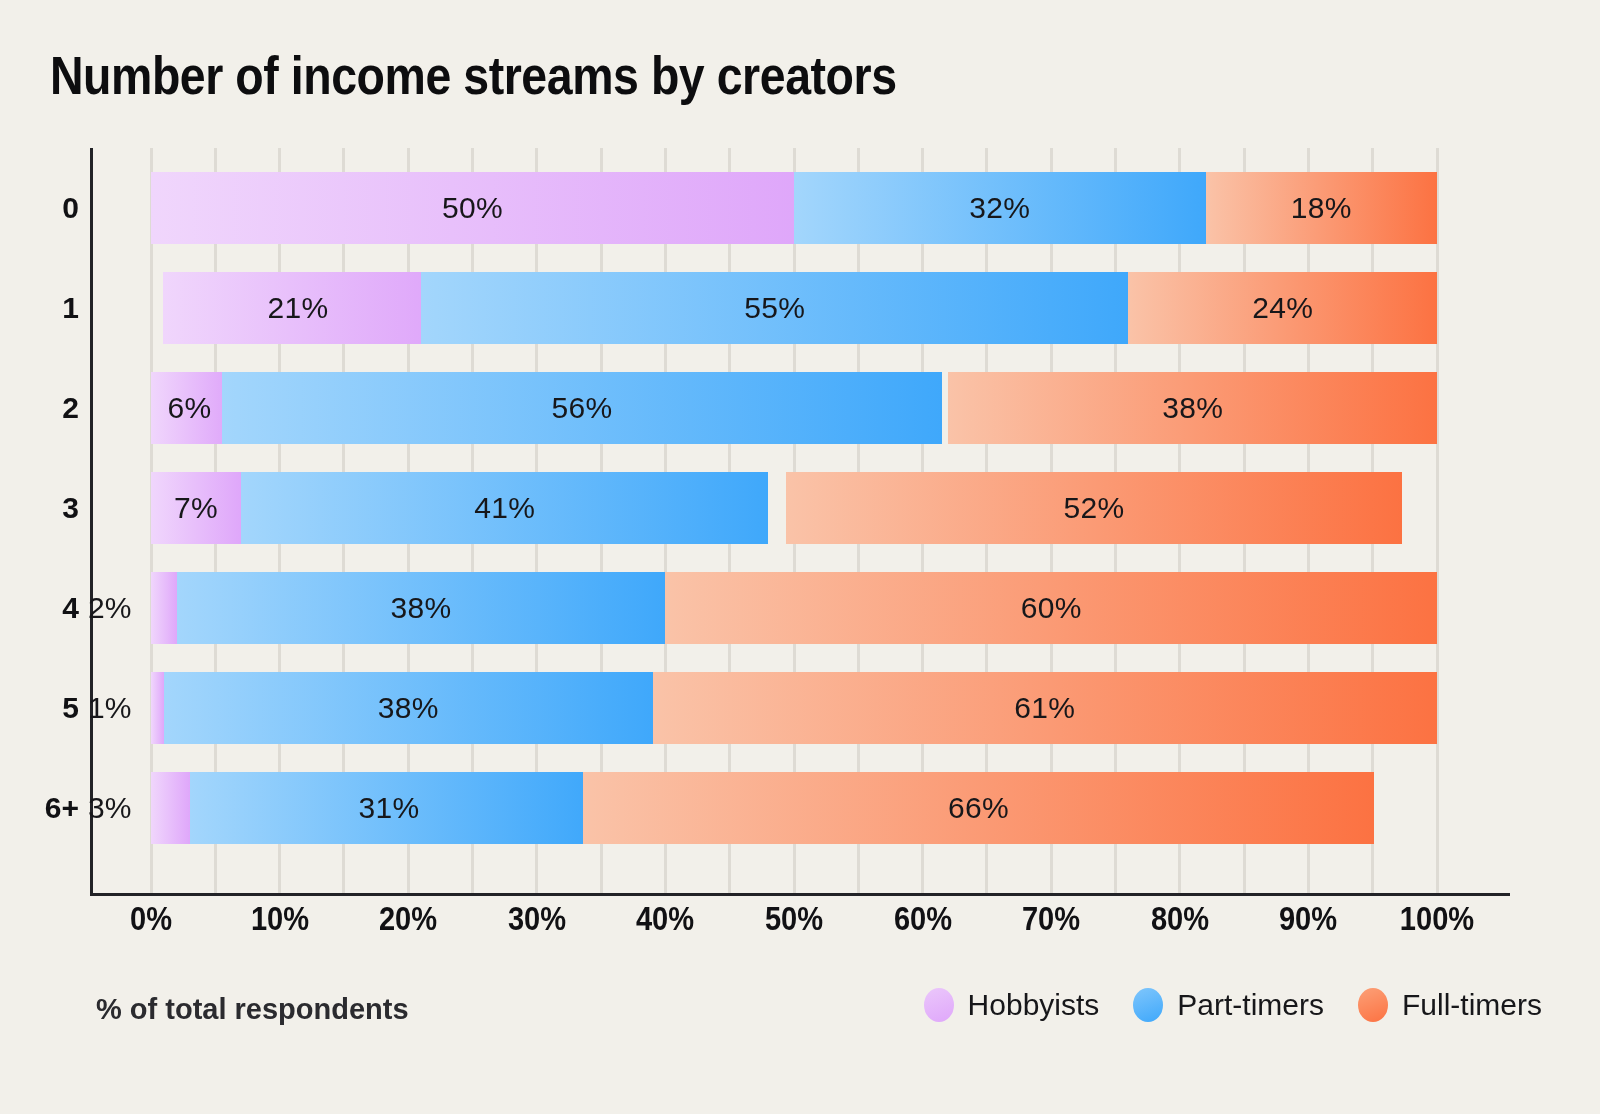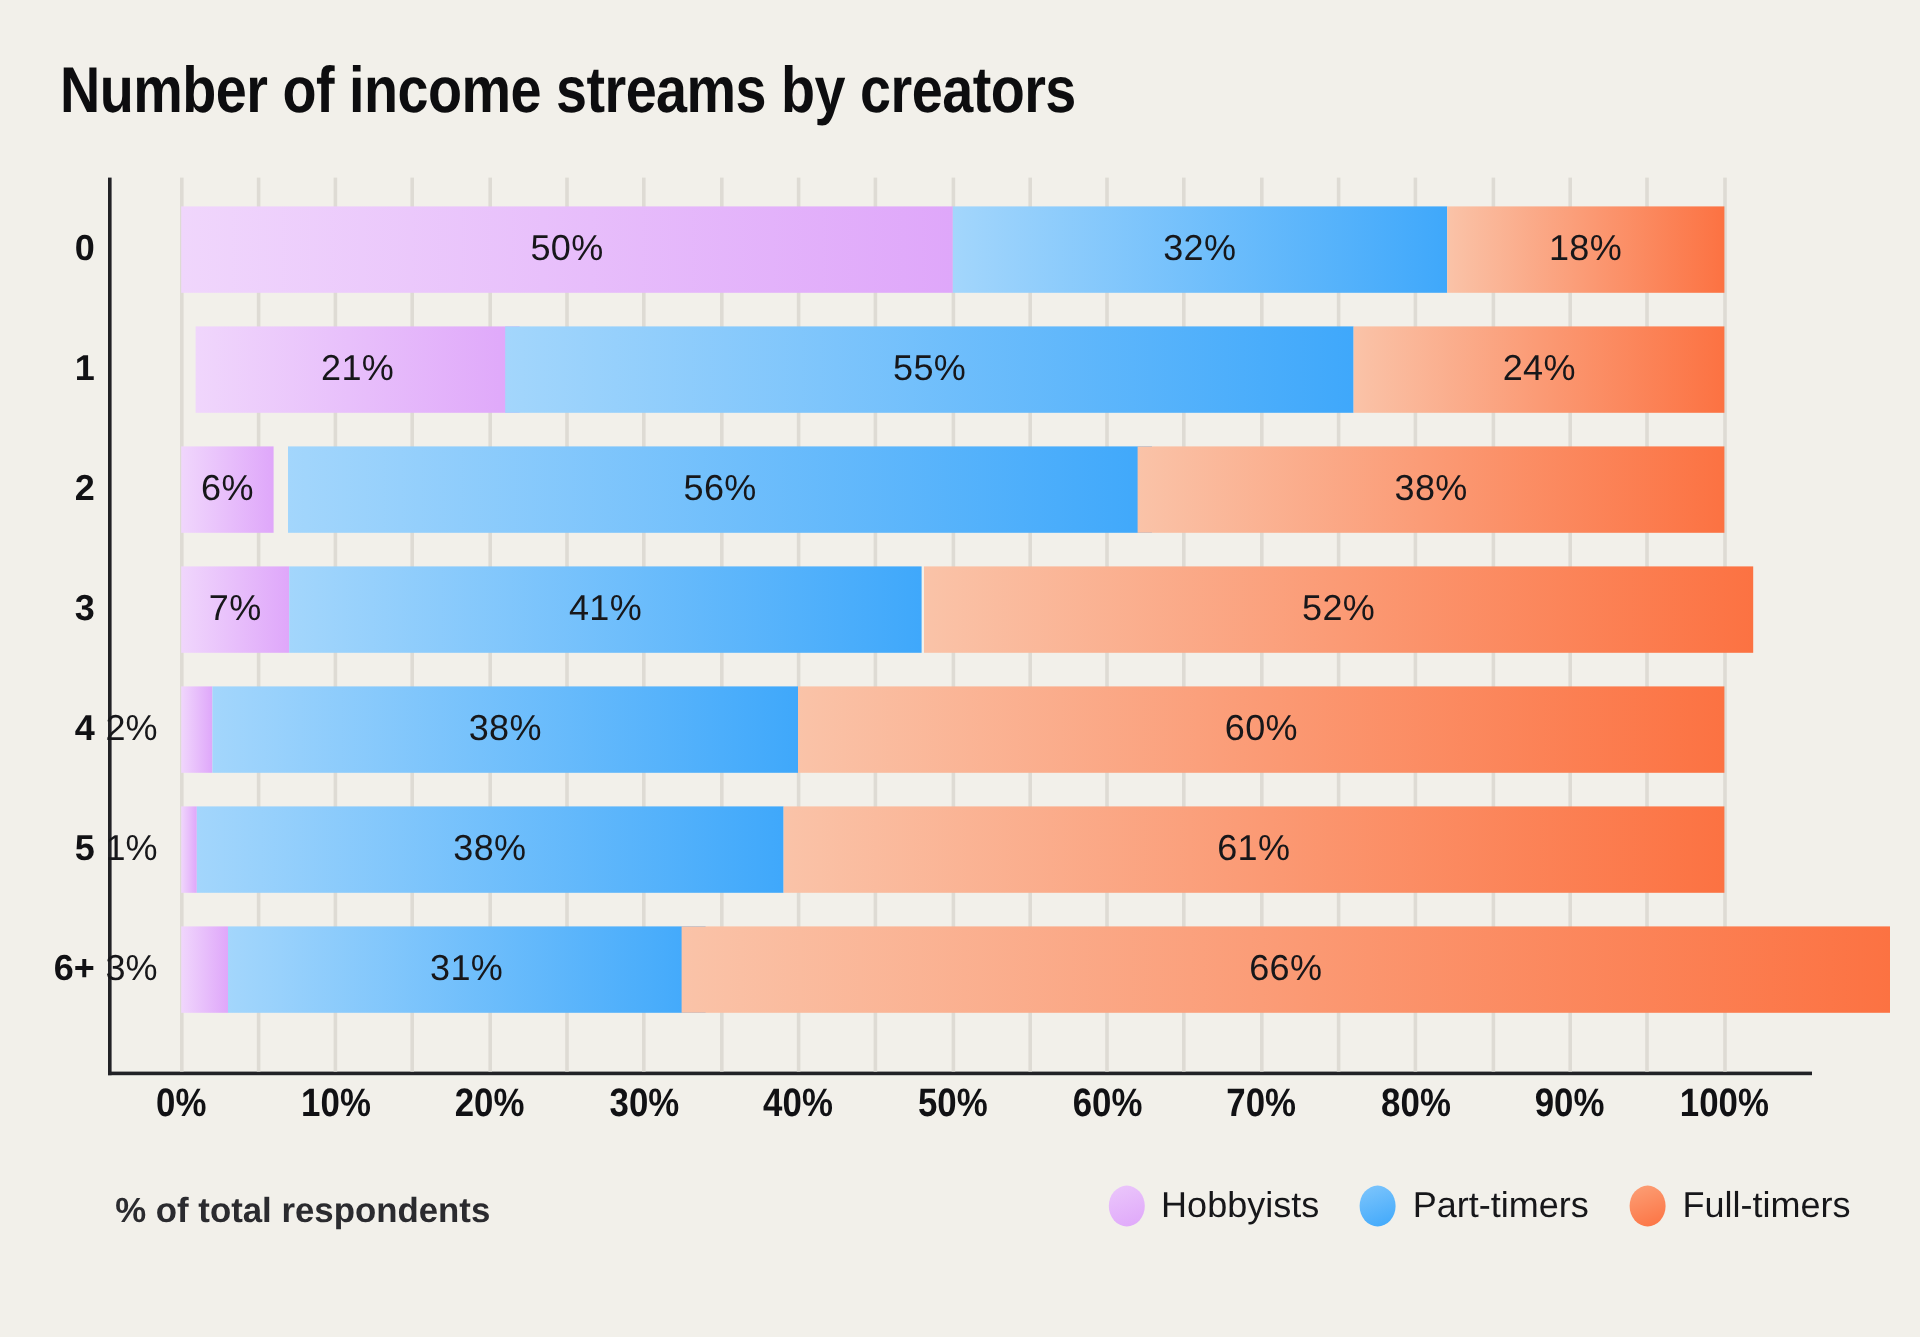--- a/index.html
+++ b/index.html
@@ -261,38 +261,38 @@
             <span class="seg-label">24%</span>
           </div>
         </div>
       </div>
       <div class="row" style="top: 224px;">
         <div class="row-cat-label">2</div>
         <div class="bar-track">
           <div class="seg hobbyists" style="left: 0px; width: 77.16px;">
             <span class="seg-label">6%</span>
           </div>
-          <div class="seg parttimers" style="left: 89px; width: 720.16px;">
+          <div class="seg parttimers" style="left: 71px; width: 720.16px;">
             <span class="seg-label">56%</span>
           </div>
           <div class="seg fulltimers" style="left: 797.32px; width: 488.68px;">
             <span class="seg-label">38%</span>
           </div>
         </div>
       </div>
       <div class="row" style="top: 324px;">
         <div class="row-cat-label">3</div>
         <div class="bar-track">
           <div class="seg hobbyists" style="left: 0px; width: 90.02px;">
             <span class="seg-label">7%</span>
           </div>
           <div class="seg parttimers" style="left: 90.02px; width: 527.26px; justify-content: center;">
             <span class="seg-label">41%</span>
           </div>
-          <div class="seg fulltimers" style="left: 619px; width: 691px;">
+          <div class="seg fulltimers" style="left: 635px; width: 616px;">
             <span class="seg-label">52%</span>
           </div>
         </div>
       </div>
       <div class="row" style="top: 424px;">
         <div class="row-cat-label">4</div>
         <div class="row-outside-label" style="left: -2px;">2%</div>
         <div class="bar-track">
           <div class="seg hobbyists hide-label" style="left: 0px; width: 25.72px;"></div>
           <div class="seg parttimers" style="left: 25.72px; width: 488.68px;">
@@ -317,21 +317,21 @@
         </div>
       </div>
       <div class="row" style="top: 624px;">
         <div class="row-cat-label">6+</div>
         <div class="row-outside-label" style="left: -2px;">3%</div>
         <div class="bar-track">
           <div class="seg hobbyists hide-label" style="left: 0px; width: 38.58px;"></div>
           <div class="seg parttimers" style="left: 38.58px; width: 398.66px;">
             <span class="seg-label">31%</span>
           </div>
-          <div class="seg fulltimers" style="left: 417px; width: 1007px;">
+          <div class="seg fulltimers" style="left: 432px; width: 791px;">
             <span class="seg-label">66%</span>
           </div>
         </div>
       </div>
     </div>
 </div>
 
 <div id="x-ticks">
     <div class="x-tick" style="left: 61px;">0%</div>
     <div class="x-tick" style="left: 189.6px;">10%</div>

